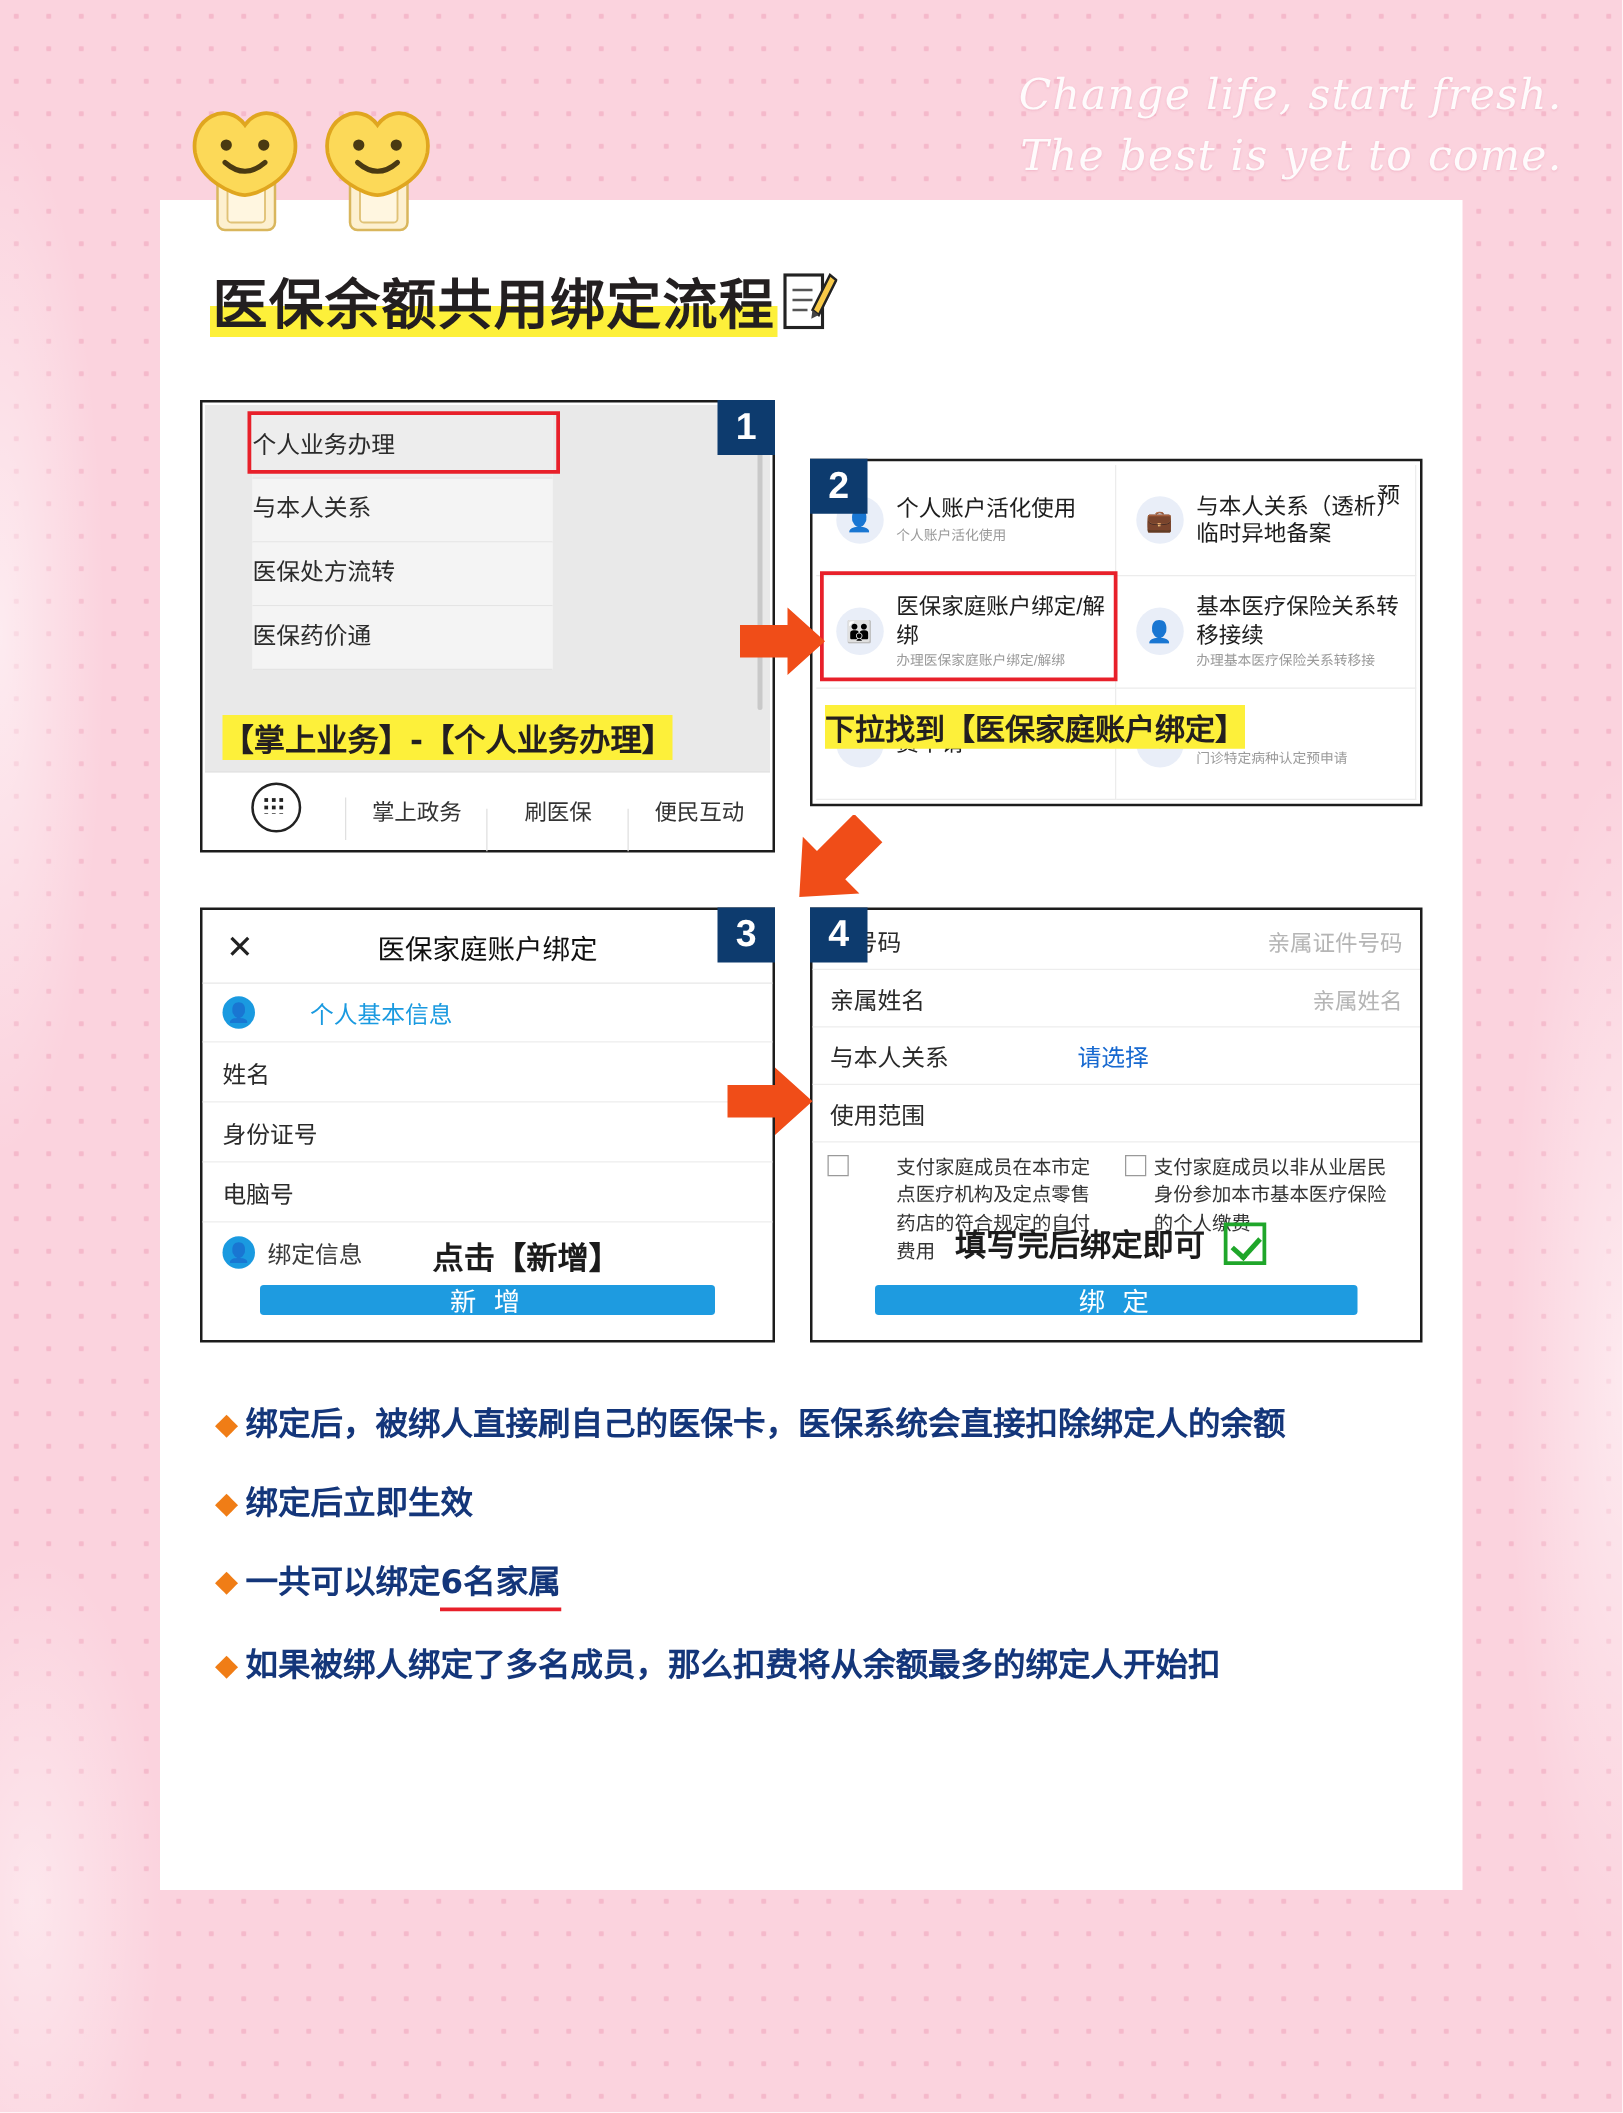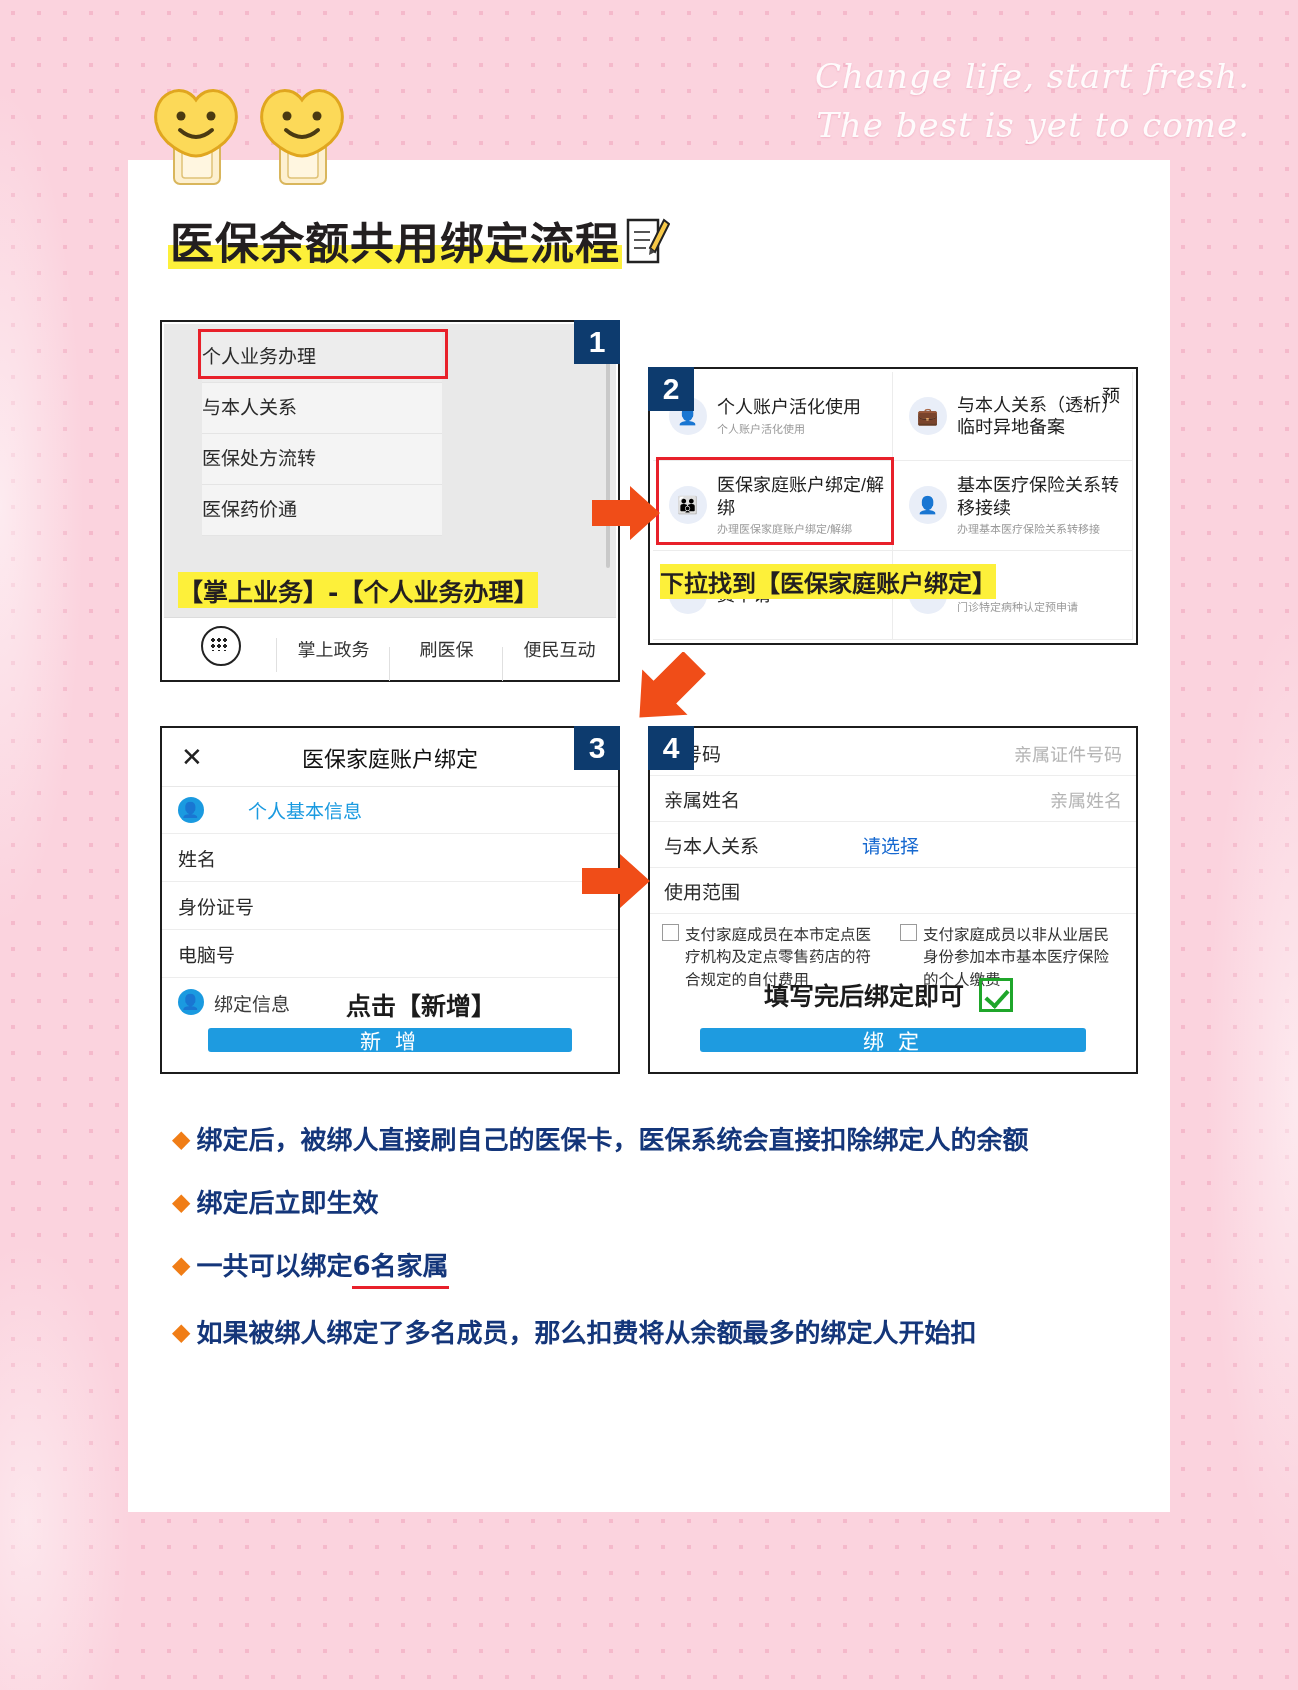--- a/index.html
+++ b/index.html
@@ -564,21 +564,21 @@
       <span class="ph">亲属姓名</span>
     </div>
     <div class="p4-row" style="top:94px; justify-content:flex-start;gap:41px;">
       <span>与本人关系</span>
       <span class="sel" style="margin-left:62px;">请选择</span>
     </div>
     <div class="p4-row" style="top:140px;">
       <span>使用范围</span>
     </div>
     <div class="p4-checks" style="top:188px;">
-      <div style="flex:1; display:flex;">
+      <div style="flex:1; display:flex;gap:32px;">
         <span class="chk"></span>
         <span>支付家庭成员在本市定点医疗机构及定点零售药店的符合规定的自付费用</span>
       </div>
       <div style="flex:1; display:flex;">
         <span class="chk"></span>
         <span>支付家庭成员以非从业居民身份参加本市基本医疗保险的个人缴费</span>
       </div>
     </div>
     <div class="hand-caption" style="left:114px; top:248px;">
       <span>填写完后绑定即可</span>

